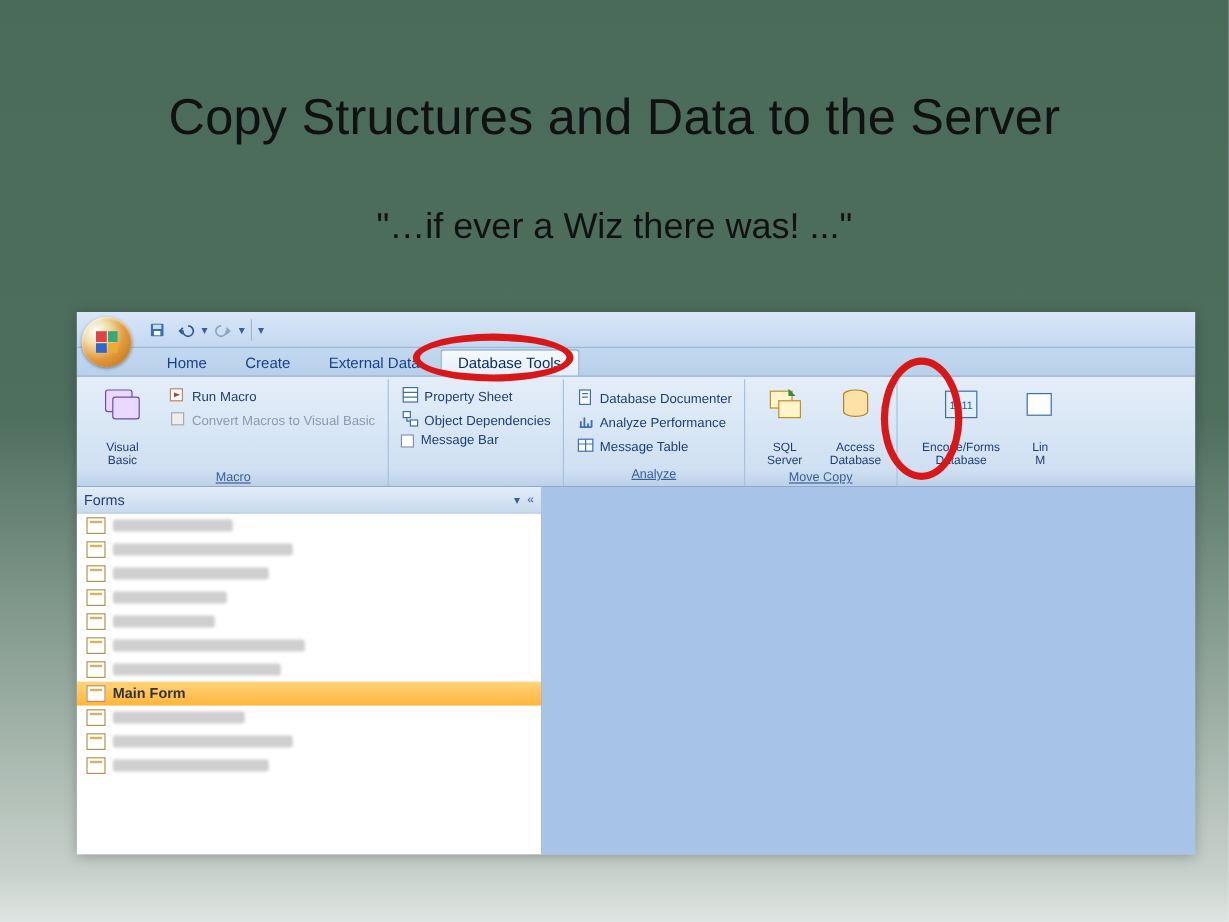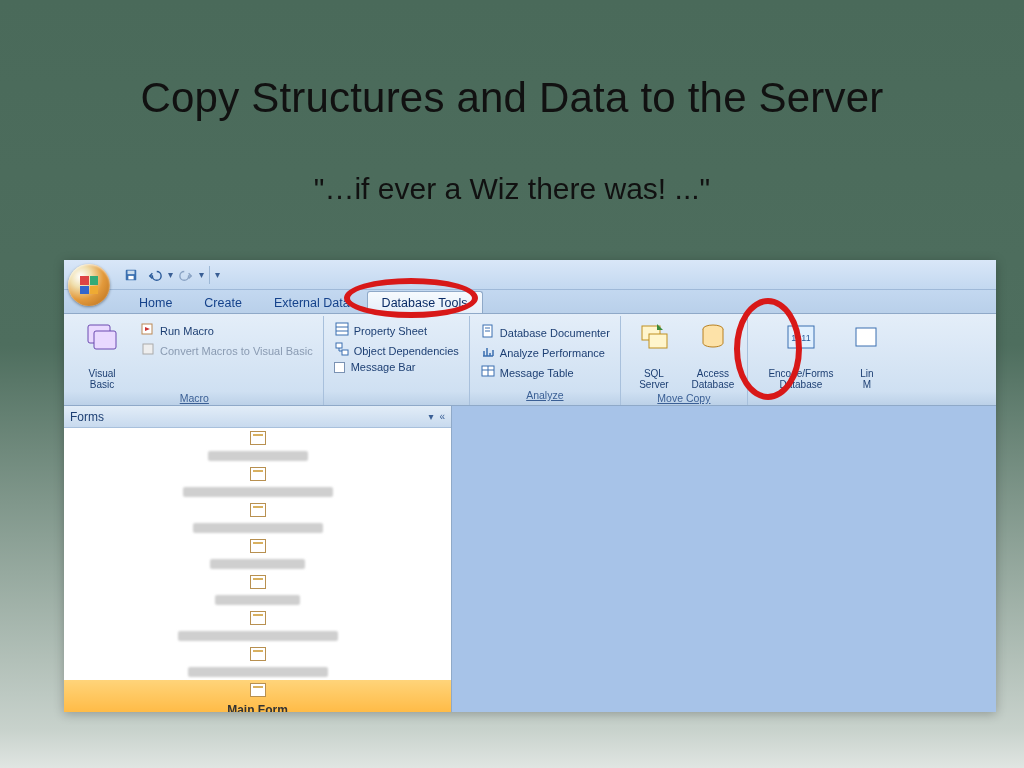--- a/index.html
+++ b/index.html
@@ -186,21 +186,20 @@
     justify-content: space-between;
   }
   .navheader .right { display:flex; gap:6px; align-items:center;}
   .chev { font-size:10px; color:#3a5f95;}
   .navlist { flex:1; overflow:auto; }
   .navitem {
     display:flex; align-items:center; gap:6px;
     padding: 3px 8px;
     font-size: 12px;
     border-bottom: 0;
-    flex-direction: column;
   }
   .navitem .form-ico {
     width:16px;height:14px;border:1px solid #b89050;background:#fff;display:inline-block;
     position:relative;
   }
   .navitem .form-ico::before{content:"";position:absolute;left:2px;top:2px;right:2px;height:2px;background:#d8b060;}
   .navitem.selected {
     background: linear-gradient(to bottom,#ffd47a,#ffb53a);
     font-weight: bold;
     color:#333;

